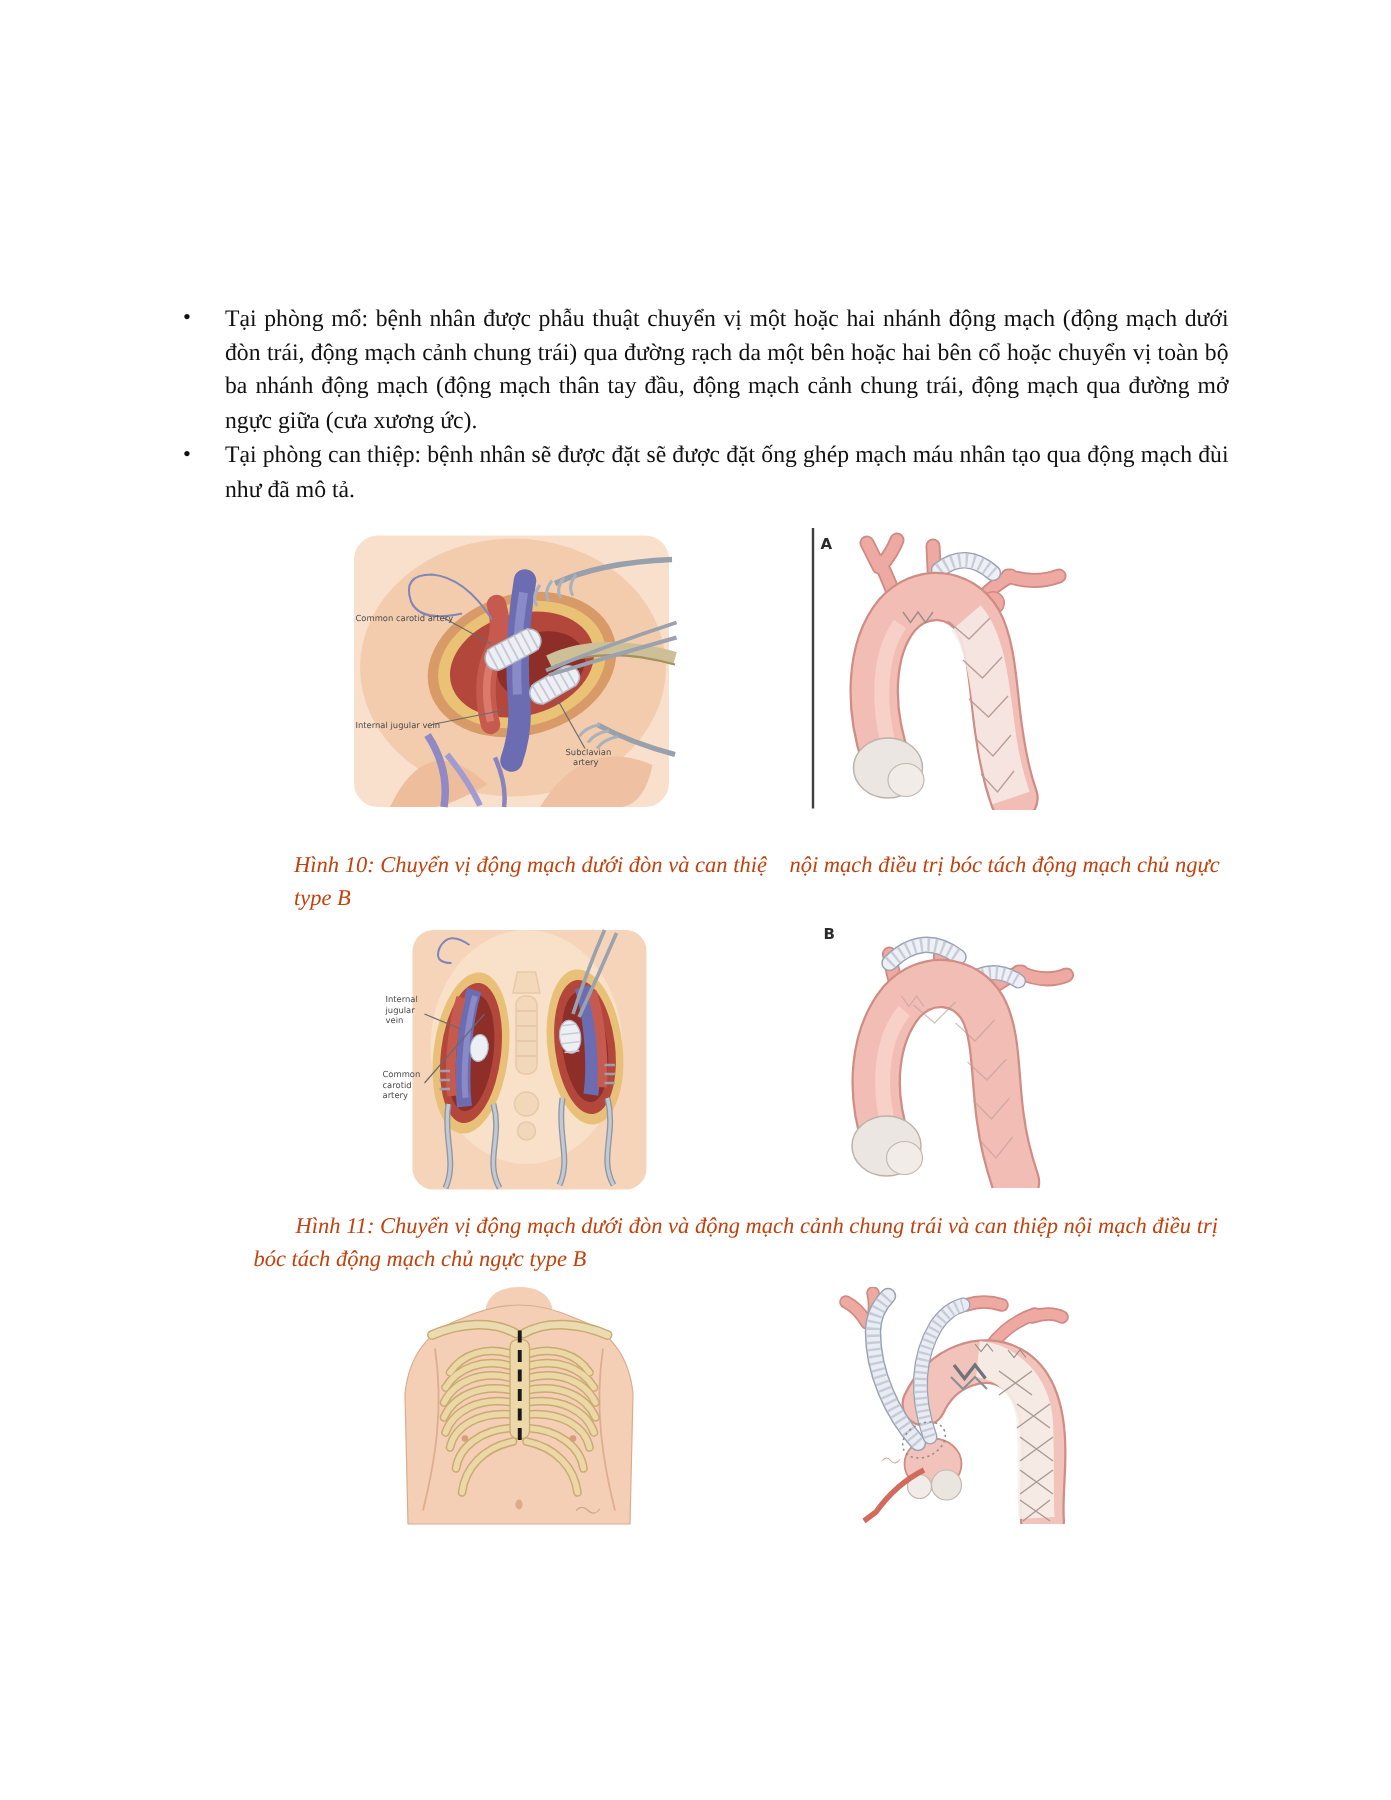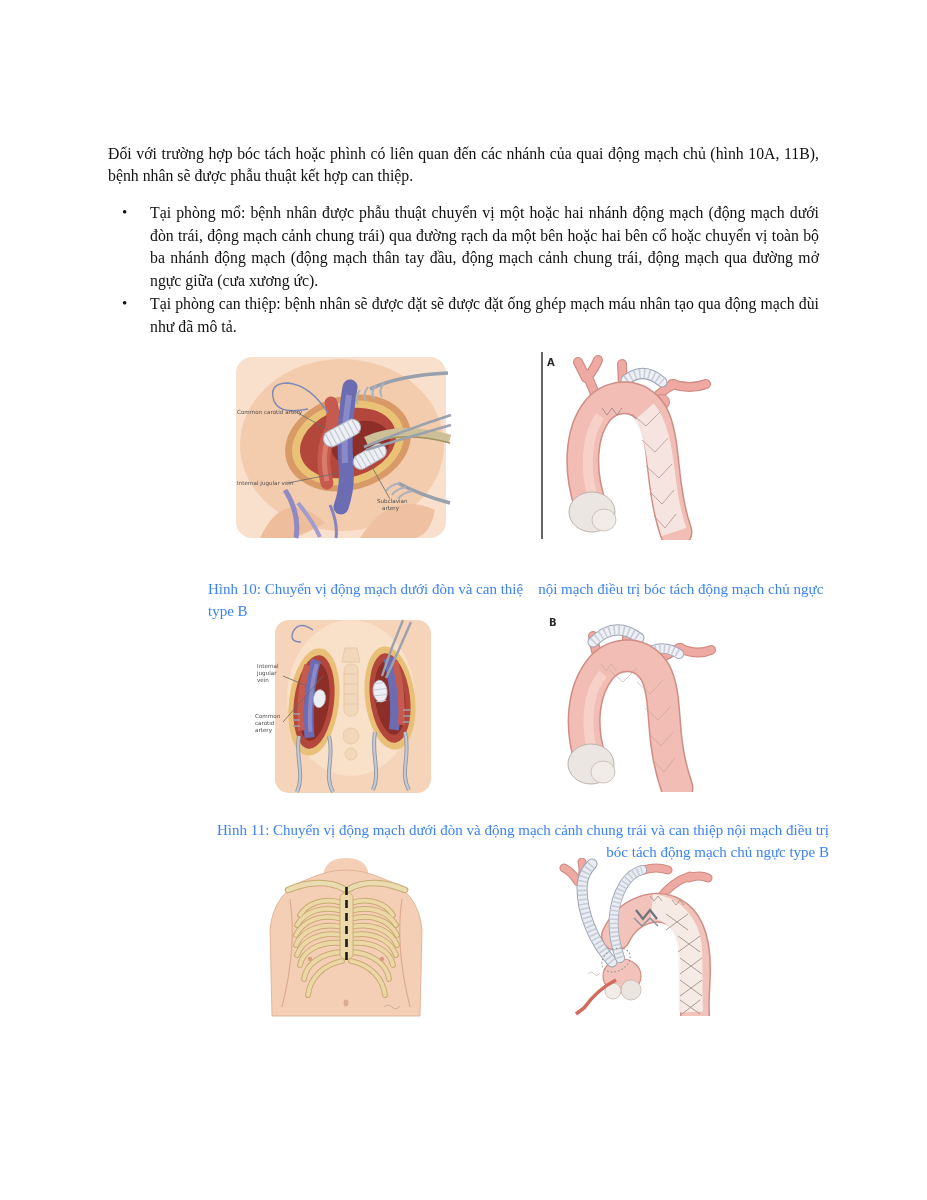--- a/index.html
+++ b/index.html
@@ -4,32 +4,31 @@
 <style>
   html,body{margin:0;padding:0;background:#ffffff;}
   .page{position:relative;width:927px;height:1200px;background:#ffffff;overflow:hidden;
         font-family:"Liberation Serif","DejaVu Serif",serif;color:#111;}
   .body-text{position:absolute;margin:0;font-size:15.8px;line-height:22.4px;text-align:justify;}
   .bullet-list{position:absolute;left:150px;top:202px;width:669px;margin:0;padding:0;list-style:none;}
   .bullet-item{position:relative;margin:0 0 1px 0;font-size:15.8px;line-height:22.6px;text-align:justify;}
   .bullet-marker{position:absolute;left:-28px;top:-1px;font-size:15px;}
   .figure{position:absolute;}
   .figure svg{display:block;width:100%;height:100%;}
-  .caption{position:absolute;margin:16px;font-size:15px;line-height:21.5px;
-           white-space:pre-wrap;color:#3b82f6;}
-  .caption.indent{text-indent:28px;text-align:right;}
+  .caption{position:absolute;margin:4px;font-style:italic;font-size:15px;line-height:21.5px;
+           white-space:pre-wrap;color:#c2410c;}
+  .caption.indent{text-indent:28px;}
   .fig-label{font-family:"DejaVu Sans","Liberation Sans",sans-serif;font-size:5.6px;fill:#4c4c4c;}
   .panel-letter{font-family:"DejaVu Sans","Liberation Sans",sans-serif;font-size:10px;font-weight:bold;fill:#2b2b2b;}
 </style>
 </head>
 <body>
 
 <div class="page">
 
-  <p class="body-text" style="left:108px;top:143px;width:711px;">Đối với trường hợp bóc tách hoặc phình có liên quan đến các nhánh của quai động mạch chủ (hình 10A, 11B), bệnh nhân sẽ được phẫu thuật kết hợp can thiệp.</p>
 
   <ul class="bullet-list">
     <li class="bullet-item">
       <span class="bullet-marker">•</span>
       <span>Tại phòng mổ: bệnh nhân được phẫu thuật chuyển vị một hoặc hai nhánh động mạch (động mạch dưới đòn trái, động mạch cảnh chung trái) qua đường rạch da một bên hoặc hai bên cổ hoặc chuyển vị toàn bộ ba nhánh động mạch (động mạch thân tay đầu, động mạch cảnh chung trái, động mạch qua đường mở ngực giữa (cưa xương ức).</span>
     </li>
     <li class="bullet-item">
       <span class="bullet-marker">•</span>
       <span>Tại phòng can thiệp: bệnh nhân sẽ được đặt sẽ được đặt ống ghép mạch máu nhân tạo qua động mạch đùi như đã mô tả.</span>
     </li>

